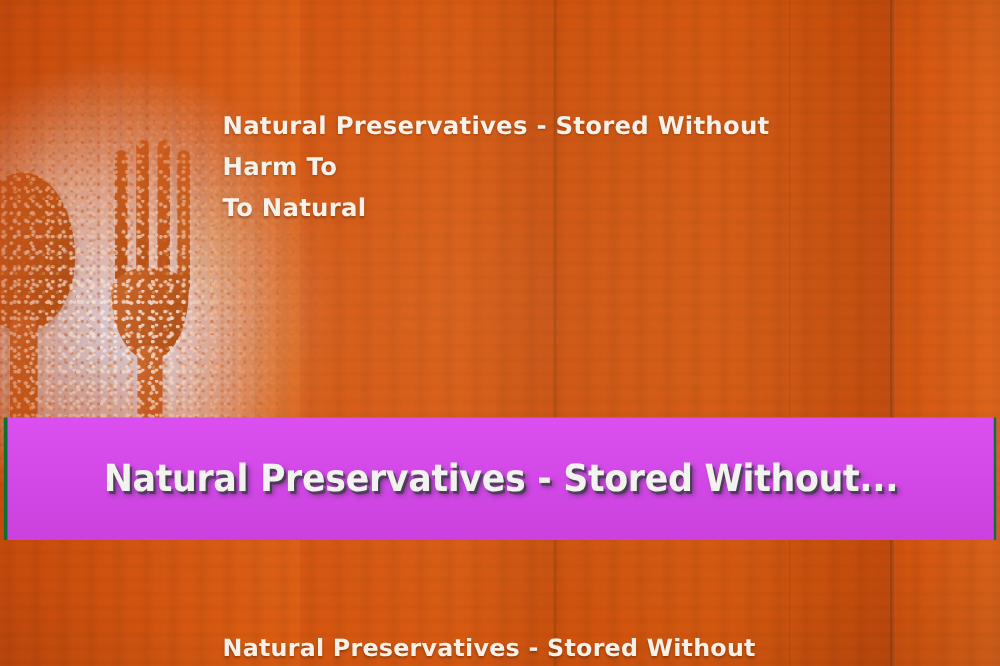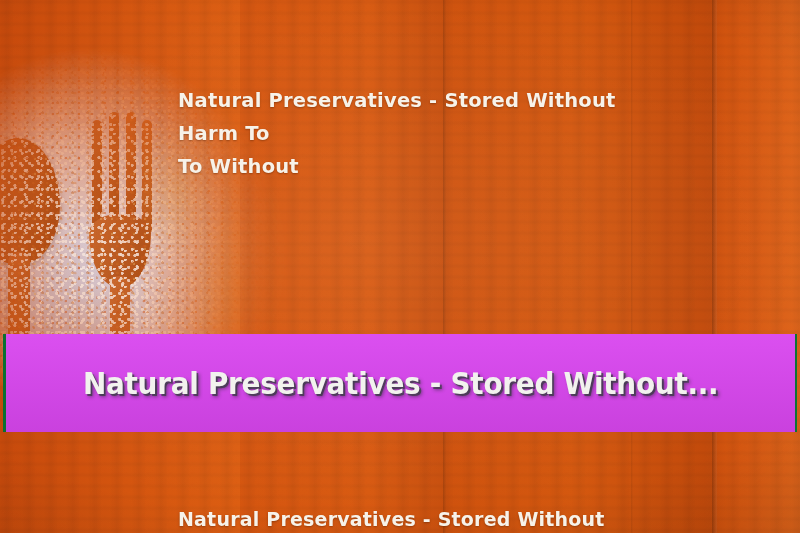--- a/index.html
+++ b/index.html
@@ -250,21 +250,21 @@
     <div class="utensil fork-handle"></div>
 
     <div class="powder-grain"></div>
     <div class="powder-warm"></div>
   </div>
 
   <div class="bg-vignette"></div>
 
   <div class="heading-top">
     <div>Natural Preservatives - Stored Without Harm To</div>
-    <div>To Without</div>
+    <div>To Natural</div>
   </div>
 
   <div class="banner">
     <div class="banner-sheen"></div>
     <div class="banner-title">Natural Preservatives - Stored Without...</div>
   </div>
 
   <div class="heading-bottom">
     <div>Natural Preservatives - Stored Without Harm To</div>
   </div>

